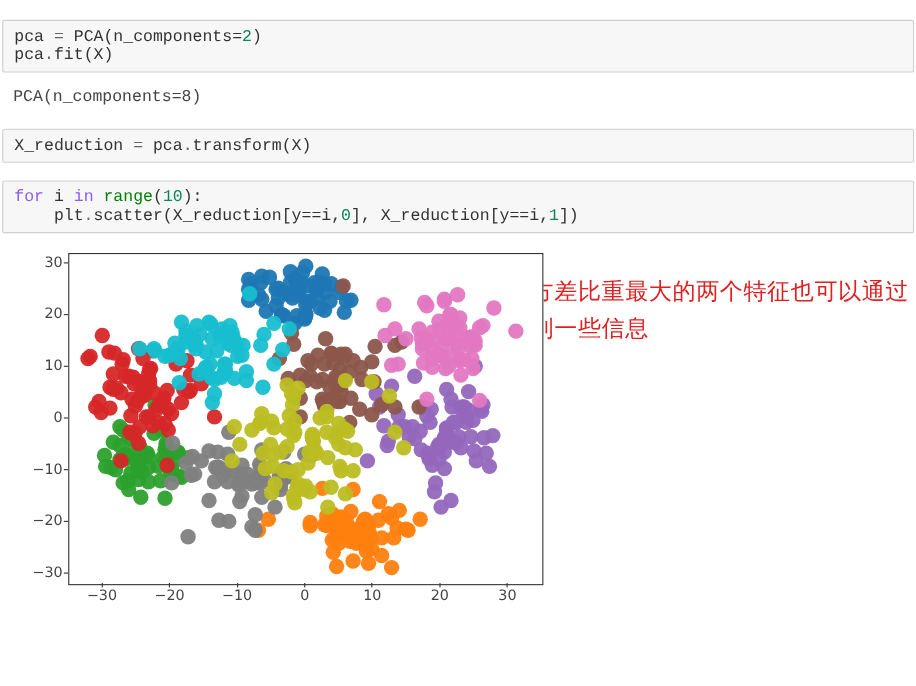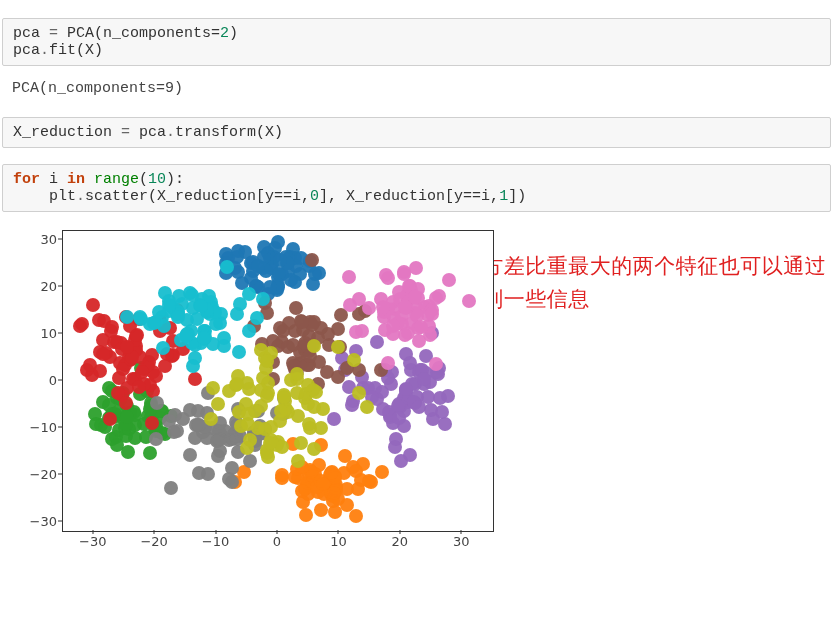--- a/index.html
+++ b/index.html
@@ -25,21 +25,21 @@
     margin: 0 0 14px 0;
     padding: 4px 10px;
     background: #fff;
     white-space: pre;
     color: #444;
   }
   .tok-name { color: #333; }
   .tok-op { color: #666; }
   .tok-call { color: #333; }
   .tok-int { color: #098658; }
-  .tok-kw { color: #c2410c; font-weight: bold; }
+  .tok-kw { color: #8b5cf6; font-weight: normal; }
   .tok-builtin { color: #008000; }
   .chart-row {
     display: flex;
     align-items: flex-start;
     margin-top: 4px;
   }
   .chart-annot {
     color: #e02020;
     font-family: "Microsoft YaHei", "SimSun", sans-serif;
     font-size: 21px;
@@ -108,21 +108,21 @@
     transform: translate(-50%, -50%);
     opacity: 0.95;
   }
 </style>
 </head>
 <body>
 
 <div class="cell"><span class="tok-name">pca</span><span class="tok-op"> = </span><span class="tok-call">PCA</span><span class="tok-name">(n_components=</span><span class="tok-int">2</span><span class="tok-name">)</span>
 <span class="tok-name">pca</span><span class="tok-op">.</span><span class="tok-call">fit</span><span class="tok-name">(X)</span></div>
 
-<div class="output">PCA(n_components=9)</div>
+<div class="output">PCA(n_components=8)</div>
 
 <div class="cell"><span class="tok-name">X_reduction</span><span class="tok-op"> = </span><span class="tok-name">pca</span><span class="tok-op">.</span><span class="tok-call">transform</span><span class="tok-name">(X)</span></div>
 
 <div class="cell"><span class="tok-kw">for</span><span class="tok-name"> i </span><span class="tok-kw">in</span><span class="tok-name"> </span><span class="tok-builtin">range</span><span class="tok-name">(</span><span class="tok-int">10</span><span class="tok-name">):</span>
 <span class="tok-name">    plt</span><span class="tok-op">.</span><span class="tok-call">scatter</span><span class="tok-name">(X_reduction[y==i,</span><span class="tok-int">0</span><span class="tok-name">], X_reduction[y==i,</span><span class="tok-int">1</span><span class="tok-name">])</span></div>
 
 <div class="chart-row">
   <div class="chart-wrap">
     <div class="plotbox" id="plotbox">
         <div class="dot" style="left: 210.785px; top: 25.5709px; background: rgb(31, 119, 180);"></div>

